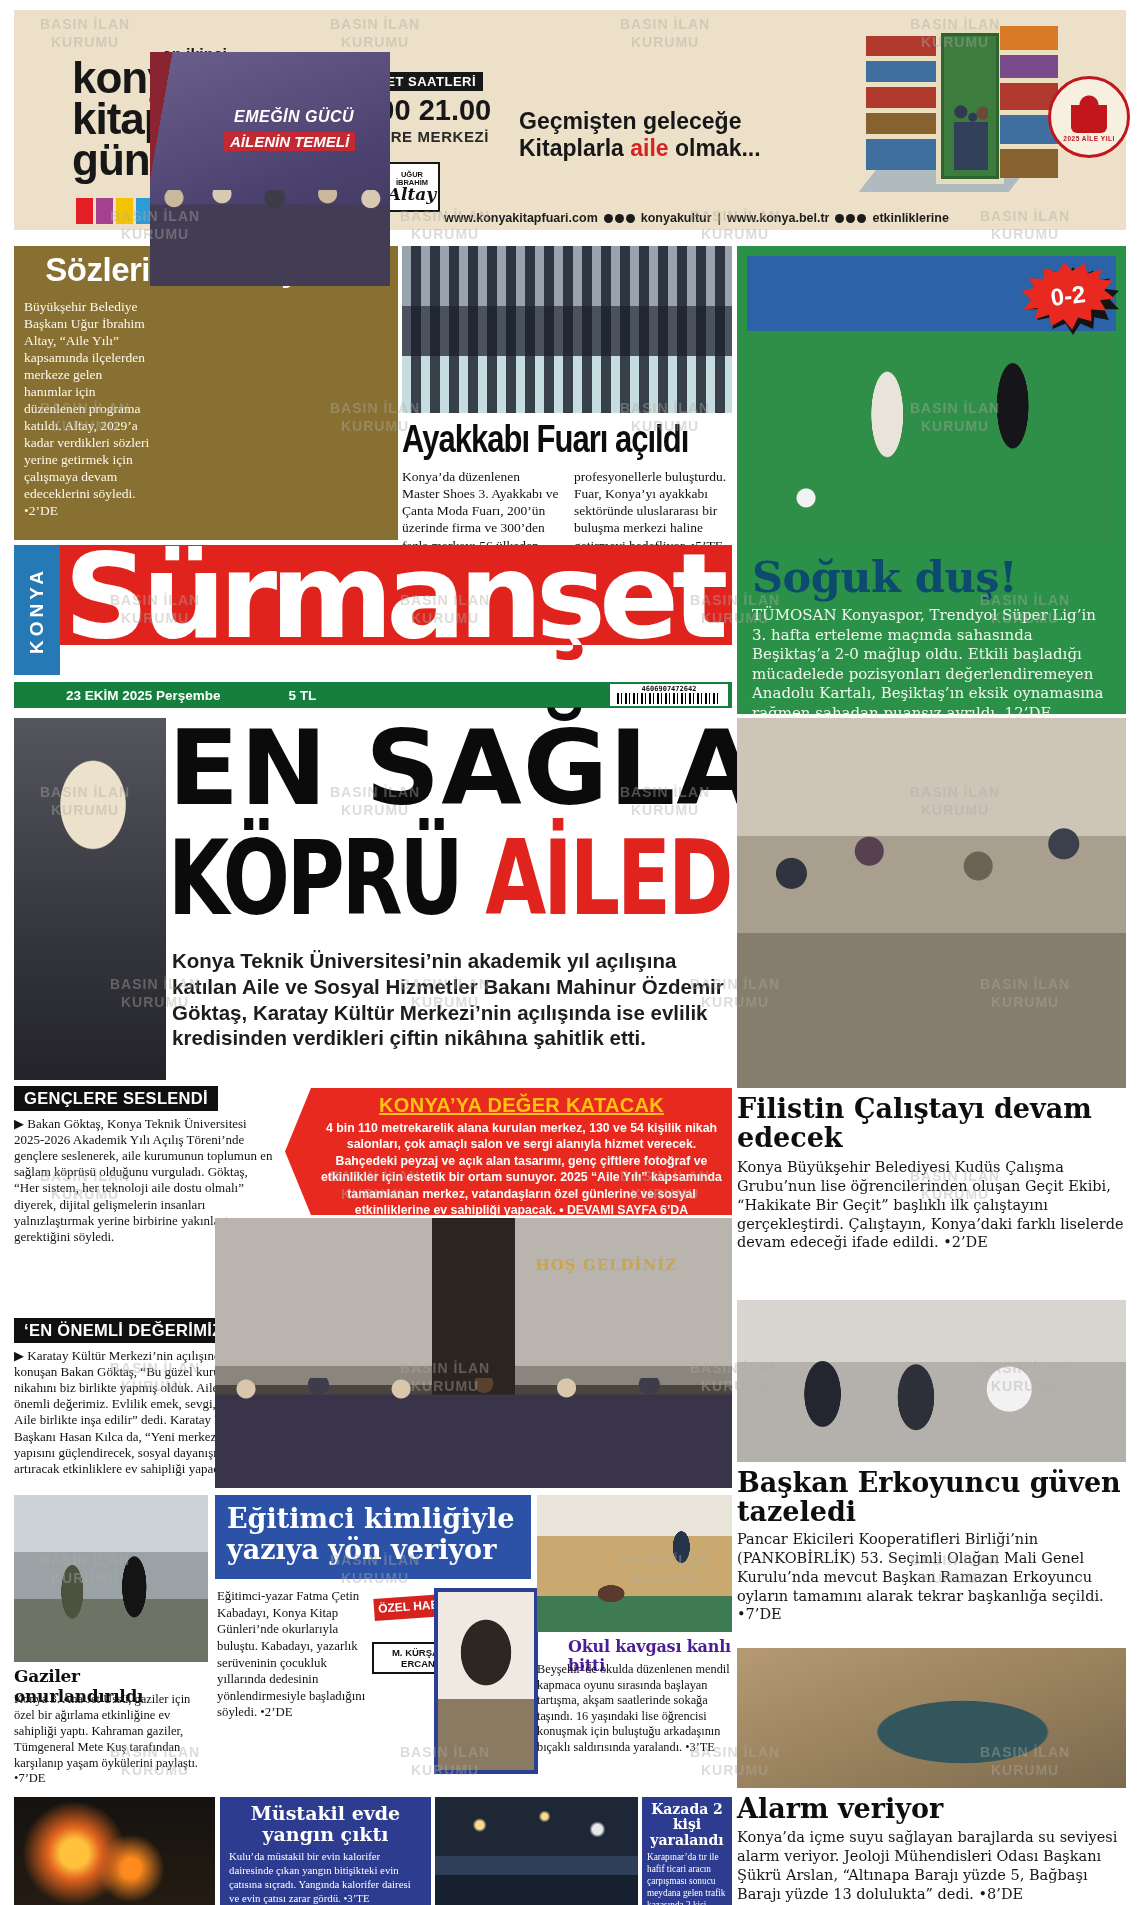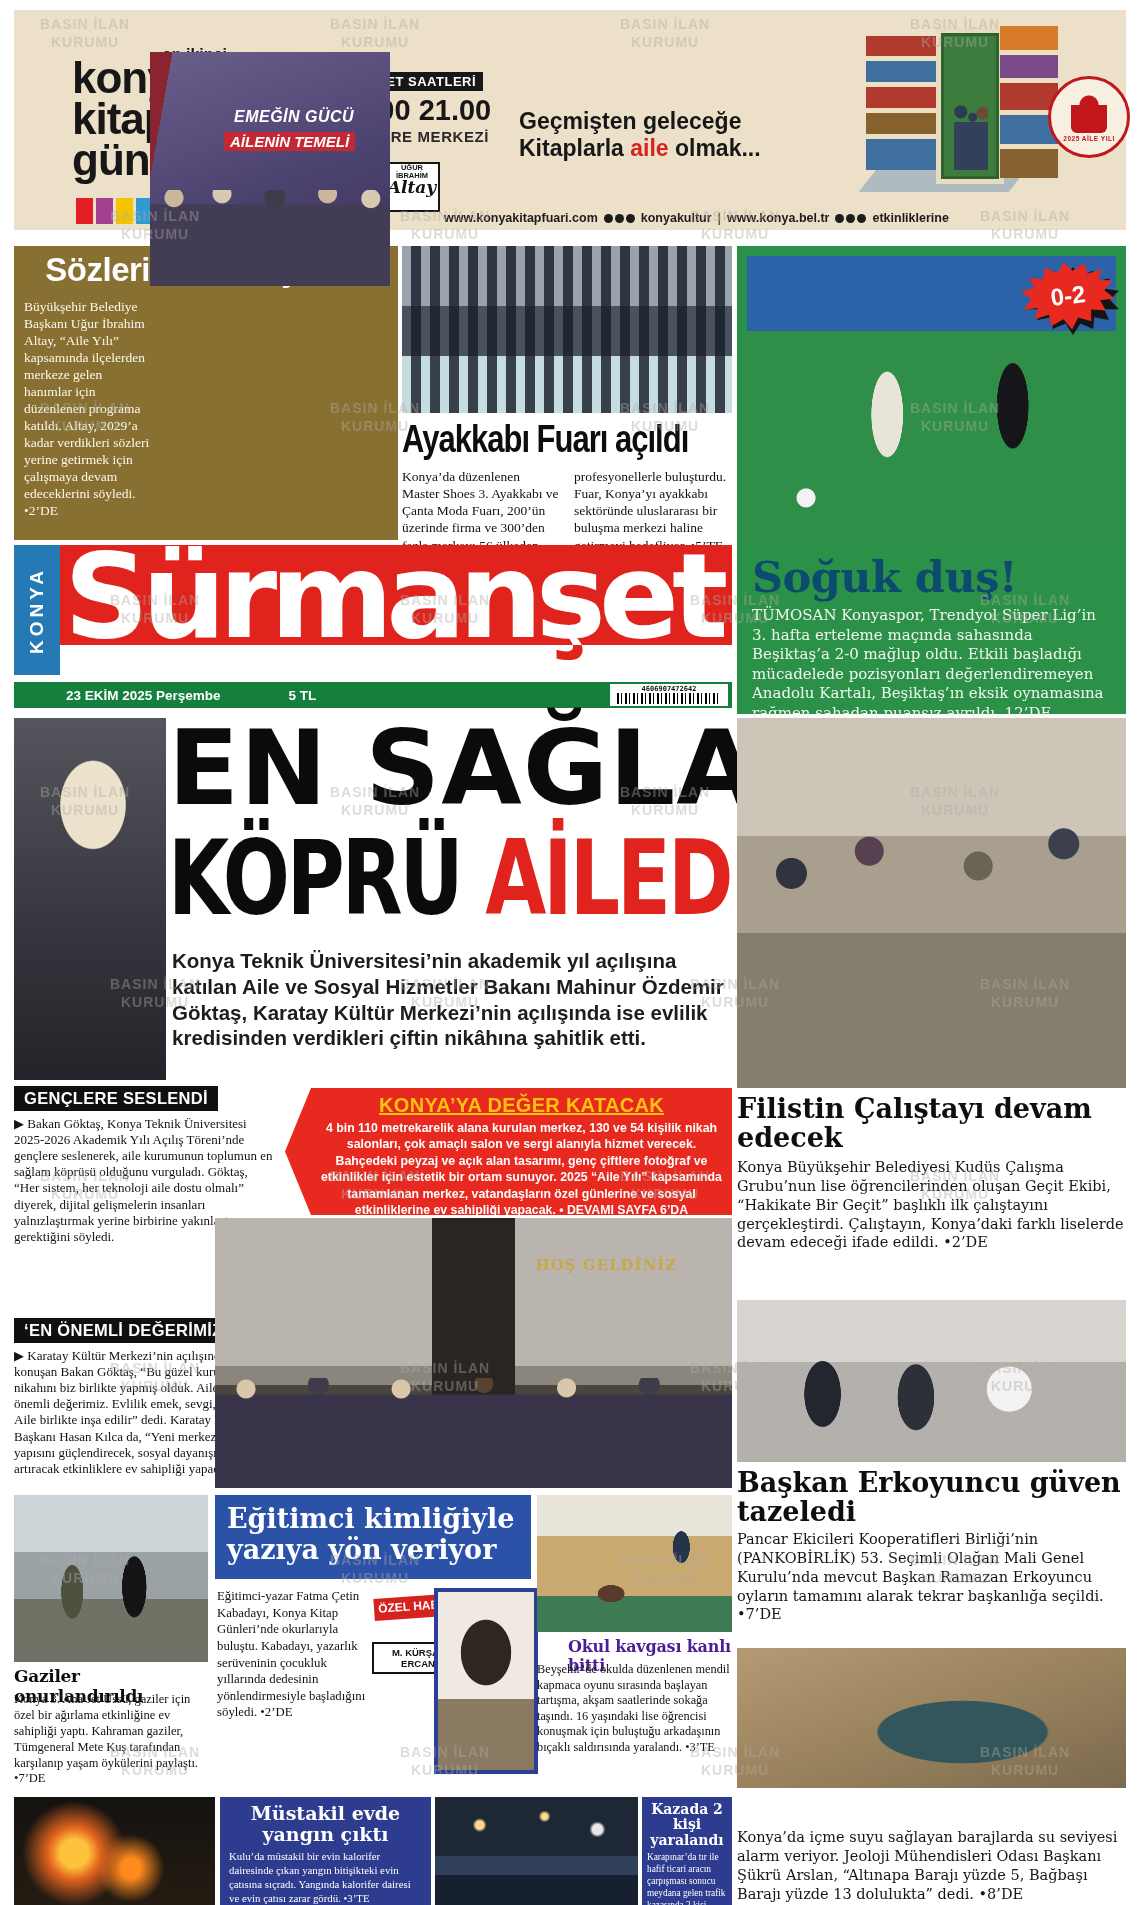--- a/index.html
+++ b/index.html
@@ -23,21 +23,21 @@
   .kb-script{position:absolute;left:142px;top:196px;font-family:"DejaVu Serif",serif;font-style:italic;
              font-weight:bold;font-size:22px;color:#5c4b25;}
   .kb-dates{position:absolute;left:238px;top:54px;font-weight:bold;font-size:34px;line-height:.92;color:#171717;}
   .kb-year{position:absolute;left:304px;top:58px;font-weight:bold;font-size:15px;color:#171717;
            writing-mode:vertical-rl;transform:rotate(180deg);letter-spacing:1px;height:54px;}
   .kb-visit{position:absolute;left:325px;top:62px;background:#171717;color:#fff;font-weight:bold;
             font-size:13px;padding:2px 7px;letter-spacing:.5px;}
   .kb-hours{position:absolute;left:324px;top:84px;font-weight:bold;font-size:29px;color:#171717;}
   .kb-venue{position:absolute;left:238px;top:118px;font-weight:bold;font-size:15px;letter-spacing:.6px;color:#2a2a2a;}
   .kb-logos{position:absolute;left:258px;top:152px;display:flex;gap:5px;}
-  .kb-logo{height:46px;display:flex;align-items:center;text-align:center;}
+  .kb-logo{height:46px;display:flex;align-items:center;justify-content:center;text-align:center;}
   .kb-logo1{width:48px;background:#fff;border:2px solid #171717;font-weight:bold;font-size:10px;line-height:1.05;}
   .kb-logo2{width:50px;background:#f3c613;font-weight:bold;font-size:6.5px;line-height:1.1;flex-direction:column;display:flex;}
   .kb-crest{width:14px;height:14px;border-radius:50%;background:#8a6d1c;margin:0 auto 2px;}
   .kb-logo3{width:52px;background:#fff;border:2px solid #171717;flex-direction:column;display:flex;line-height:1;}
   .kb-logo3 .t{font-weight:bold;font-size:7.5px;}
   .kb-logo3 .s{font-family:"DejaVu Serif",serif;font-style:italic;font-weight:bold;font-size:17px;}
   .kb-slogan{position:absolute;left:505px;top:98px;font-weight:bold;font-size:23px;line-height:1.18;color:#171717;}
   .kb-slogan .hl{color:#d6231f;}
   .kb-illus{position:absolute;left:852px;top:16px;width:196px;height:158px;}
   .kb-shadow{position:absolute;left:6px;bottom:-8px;width:150px;height:34px;background:#7e9cb7;opacity:.55;
@@ -390,20 +390,21 @@
 
   <div class="ph ph-workshop"></div>
   <div class="rail-title rt1">Filistin Çalıştayı devam edecek</div>
   <div class="rail-body rb1">Konya Büyükşehir Belediyesi Kudüs Çalışma Grubu’nun lise öğrencilerinden oluşan Geçit Ekibi, “Hakikate Bir Geçit” başlıklı ilk çalıştayını gerçekleştirdi. Çalıştayın, Konya’daki farklı liselerde devam edeceği ifade edildi. •2’DE</div>
 
   <div class="ph ph-pankobirlik"></div>
   <div class="rail-title rt2">Başkan Erkoyuncu güven tazeledi</div>
   <div class="rail-body rb2">Pancar Ekicileri Kooperatifleri Birliği’nin (PANKOBİRLİK) 53. Seçimli Olağan Mali Genel Kurulu’nda mevcut Başkan Ramazan Erkoyuncu oyların tamamını alarak tekrar başkanlığa seçildi. •7’DE</div>
 
   <div class="ph ph-dam"></div>
+  <div class="rail-title rt3">Alarm veriyor</div>
   <div class="rail-body rb3">Konya’da içme suyu sağlayan barajlarda su seviyesi alarm veriyor. Jeoloji Mühendisleri Odası Başkanı Şükrü Arslan, “Altınapa Barajı yüzde 5, Bağbaşı Barajı yüzde 13 dolulukta” dedi. •8’DE</div>
 
   <div class="ph ph-veterans"></div>
   <div class="abs vet-title">Gaziler onurlandırıldı</div>
   <div class="abs vet-body">Konya 3. Ana Jet Üssü, gaziler için özel bir ağırlama etkinliğine ev sahipliği yaptı. Kahraman gaziler, Tümgeneral Mete Kuş tarafından karşılanıp yaşam öykülerini paylaştı. •7’DE</div>
   <div class="ph ph-fire"></div>
 
   <div class="abs edu-title">Eğitimci kimliğiyle yazıya yön veriyor</div>
   <div class="abs edu-body">Eğitimci-yazar Fatma Çetin Kabadayı, Konya Kitap Günleri’nde okurlarıyla buluştu. Kabadayı, yazarlık serüveninin çocukluk yıllarında dedesinin yönlendirmesiyle başladığını söyledi. •2’DE</div>
   <div class="abs edu-badge">ÖZEL HABER</div>

